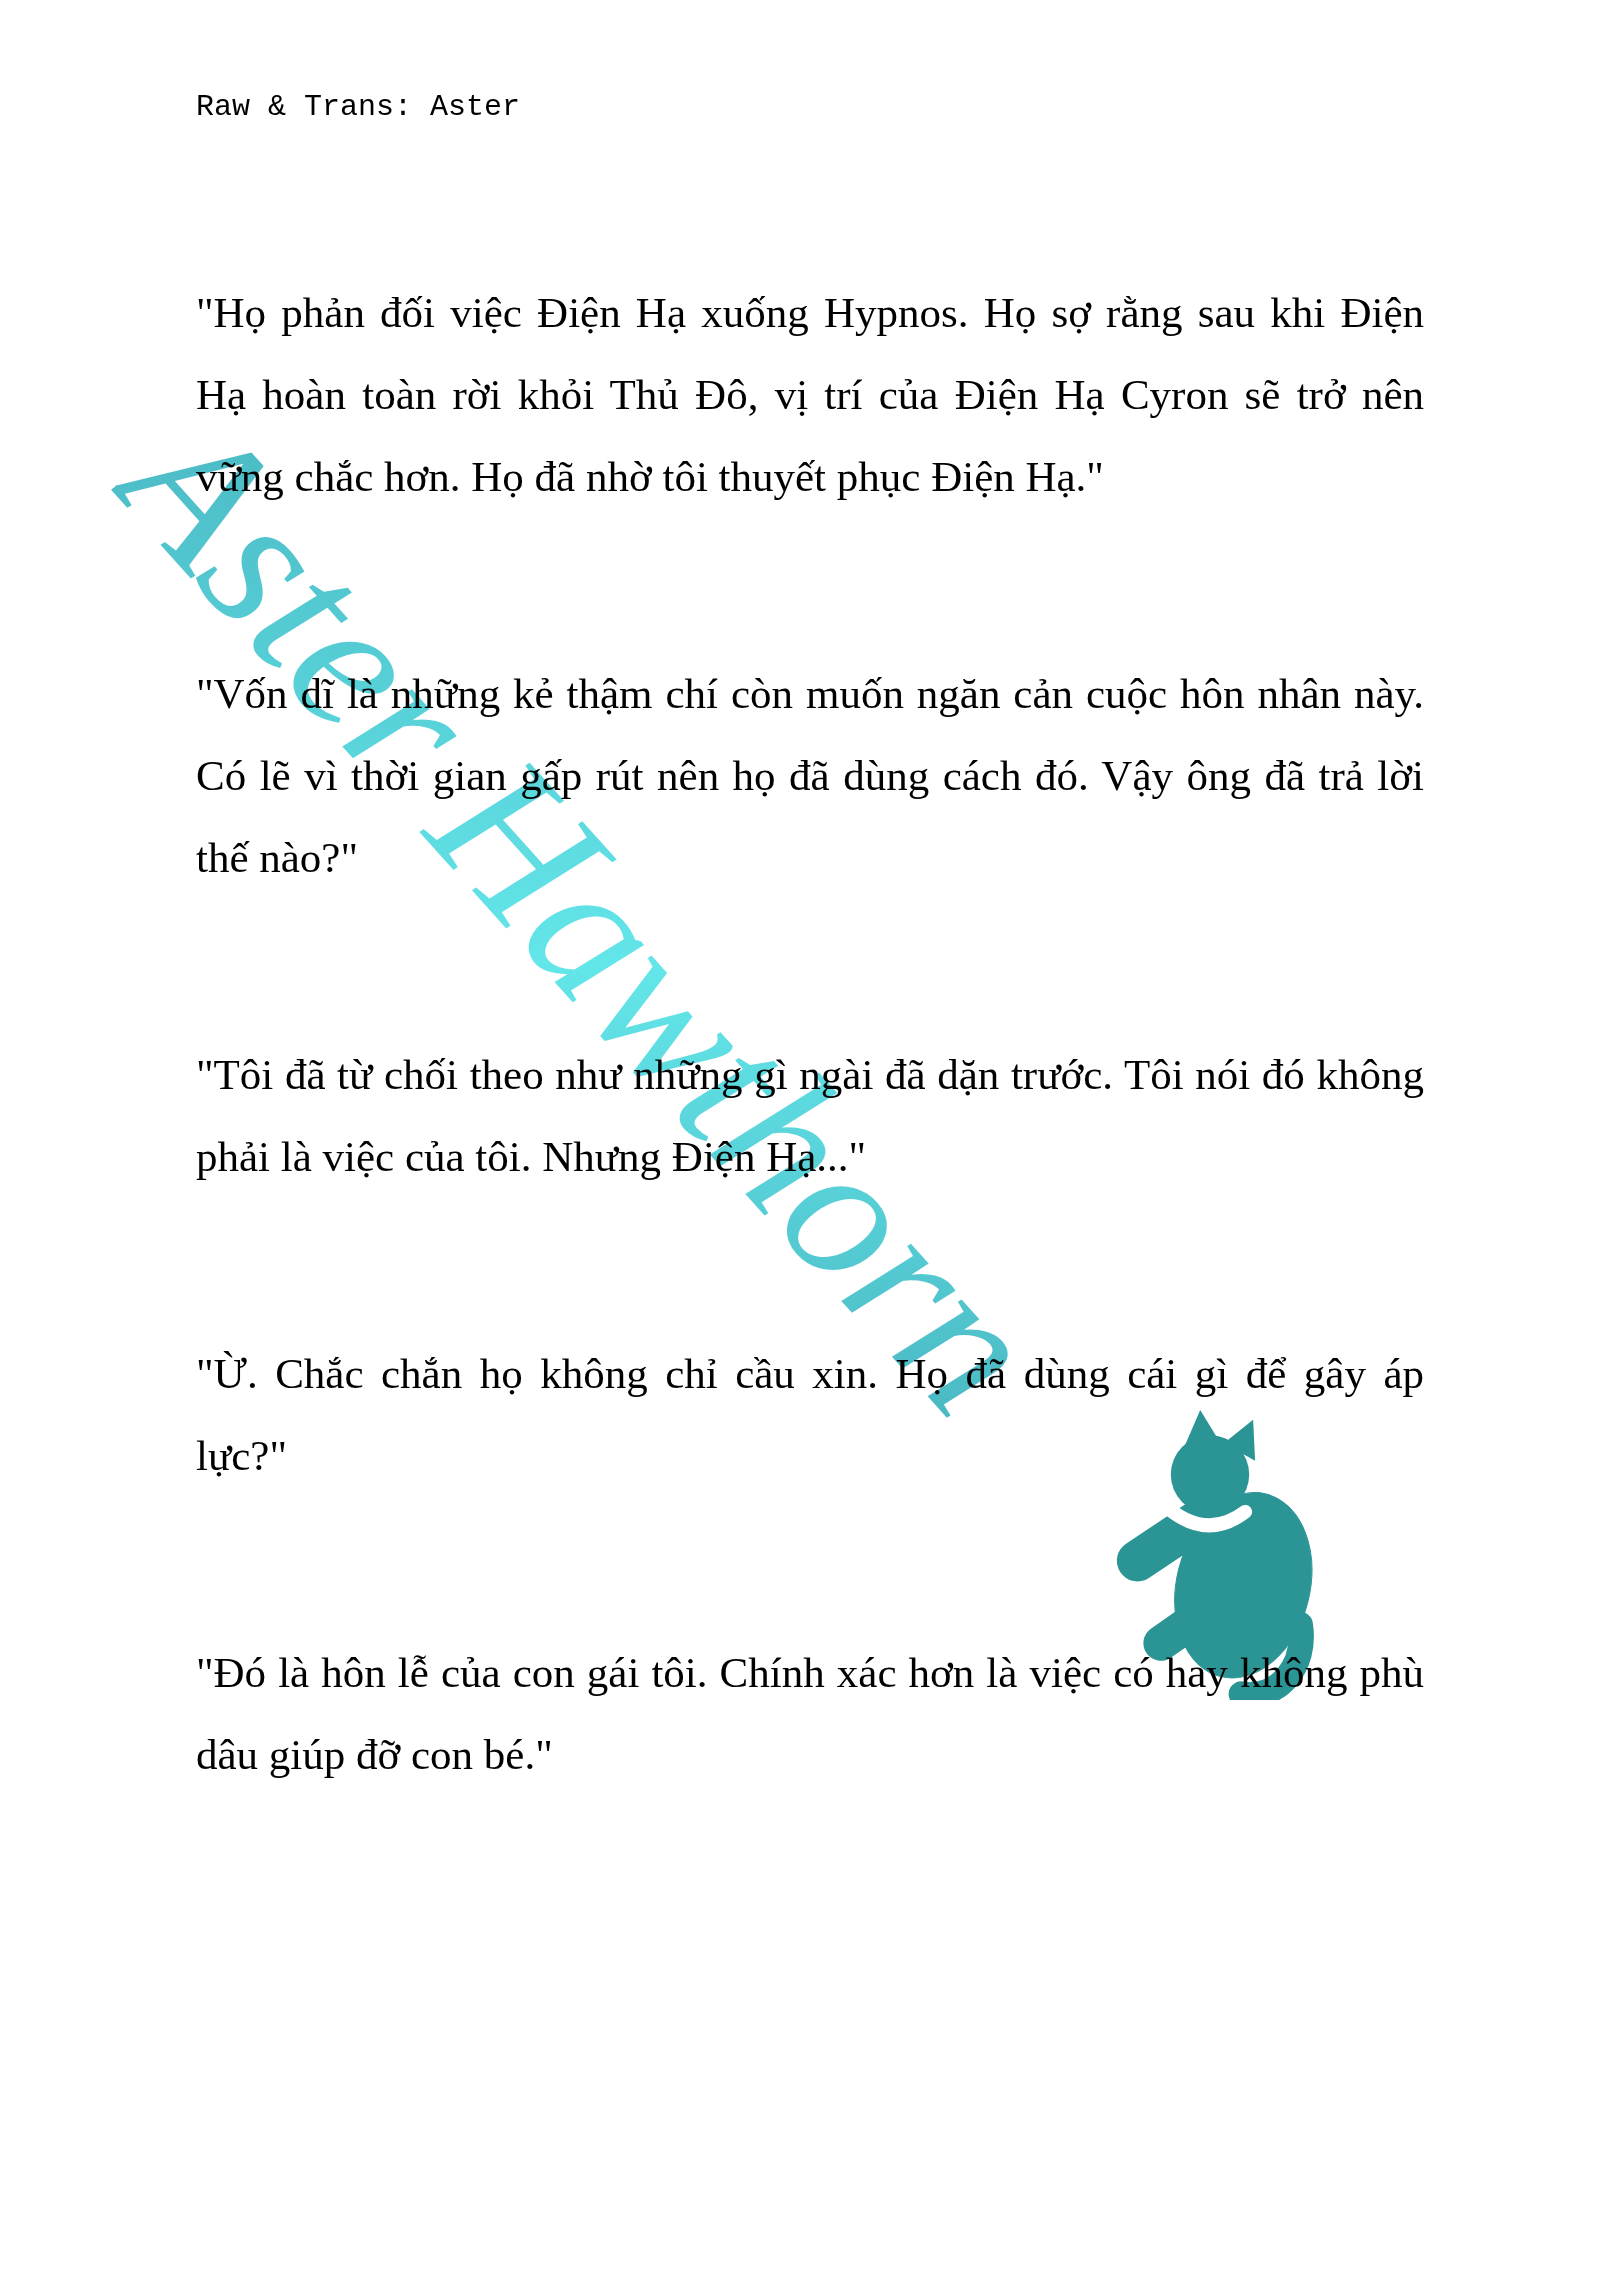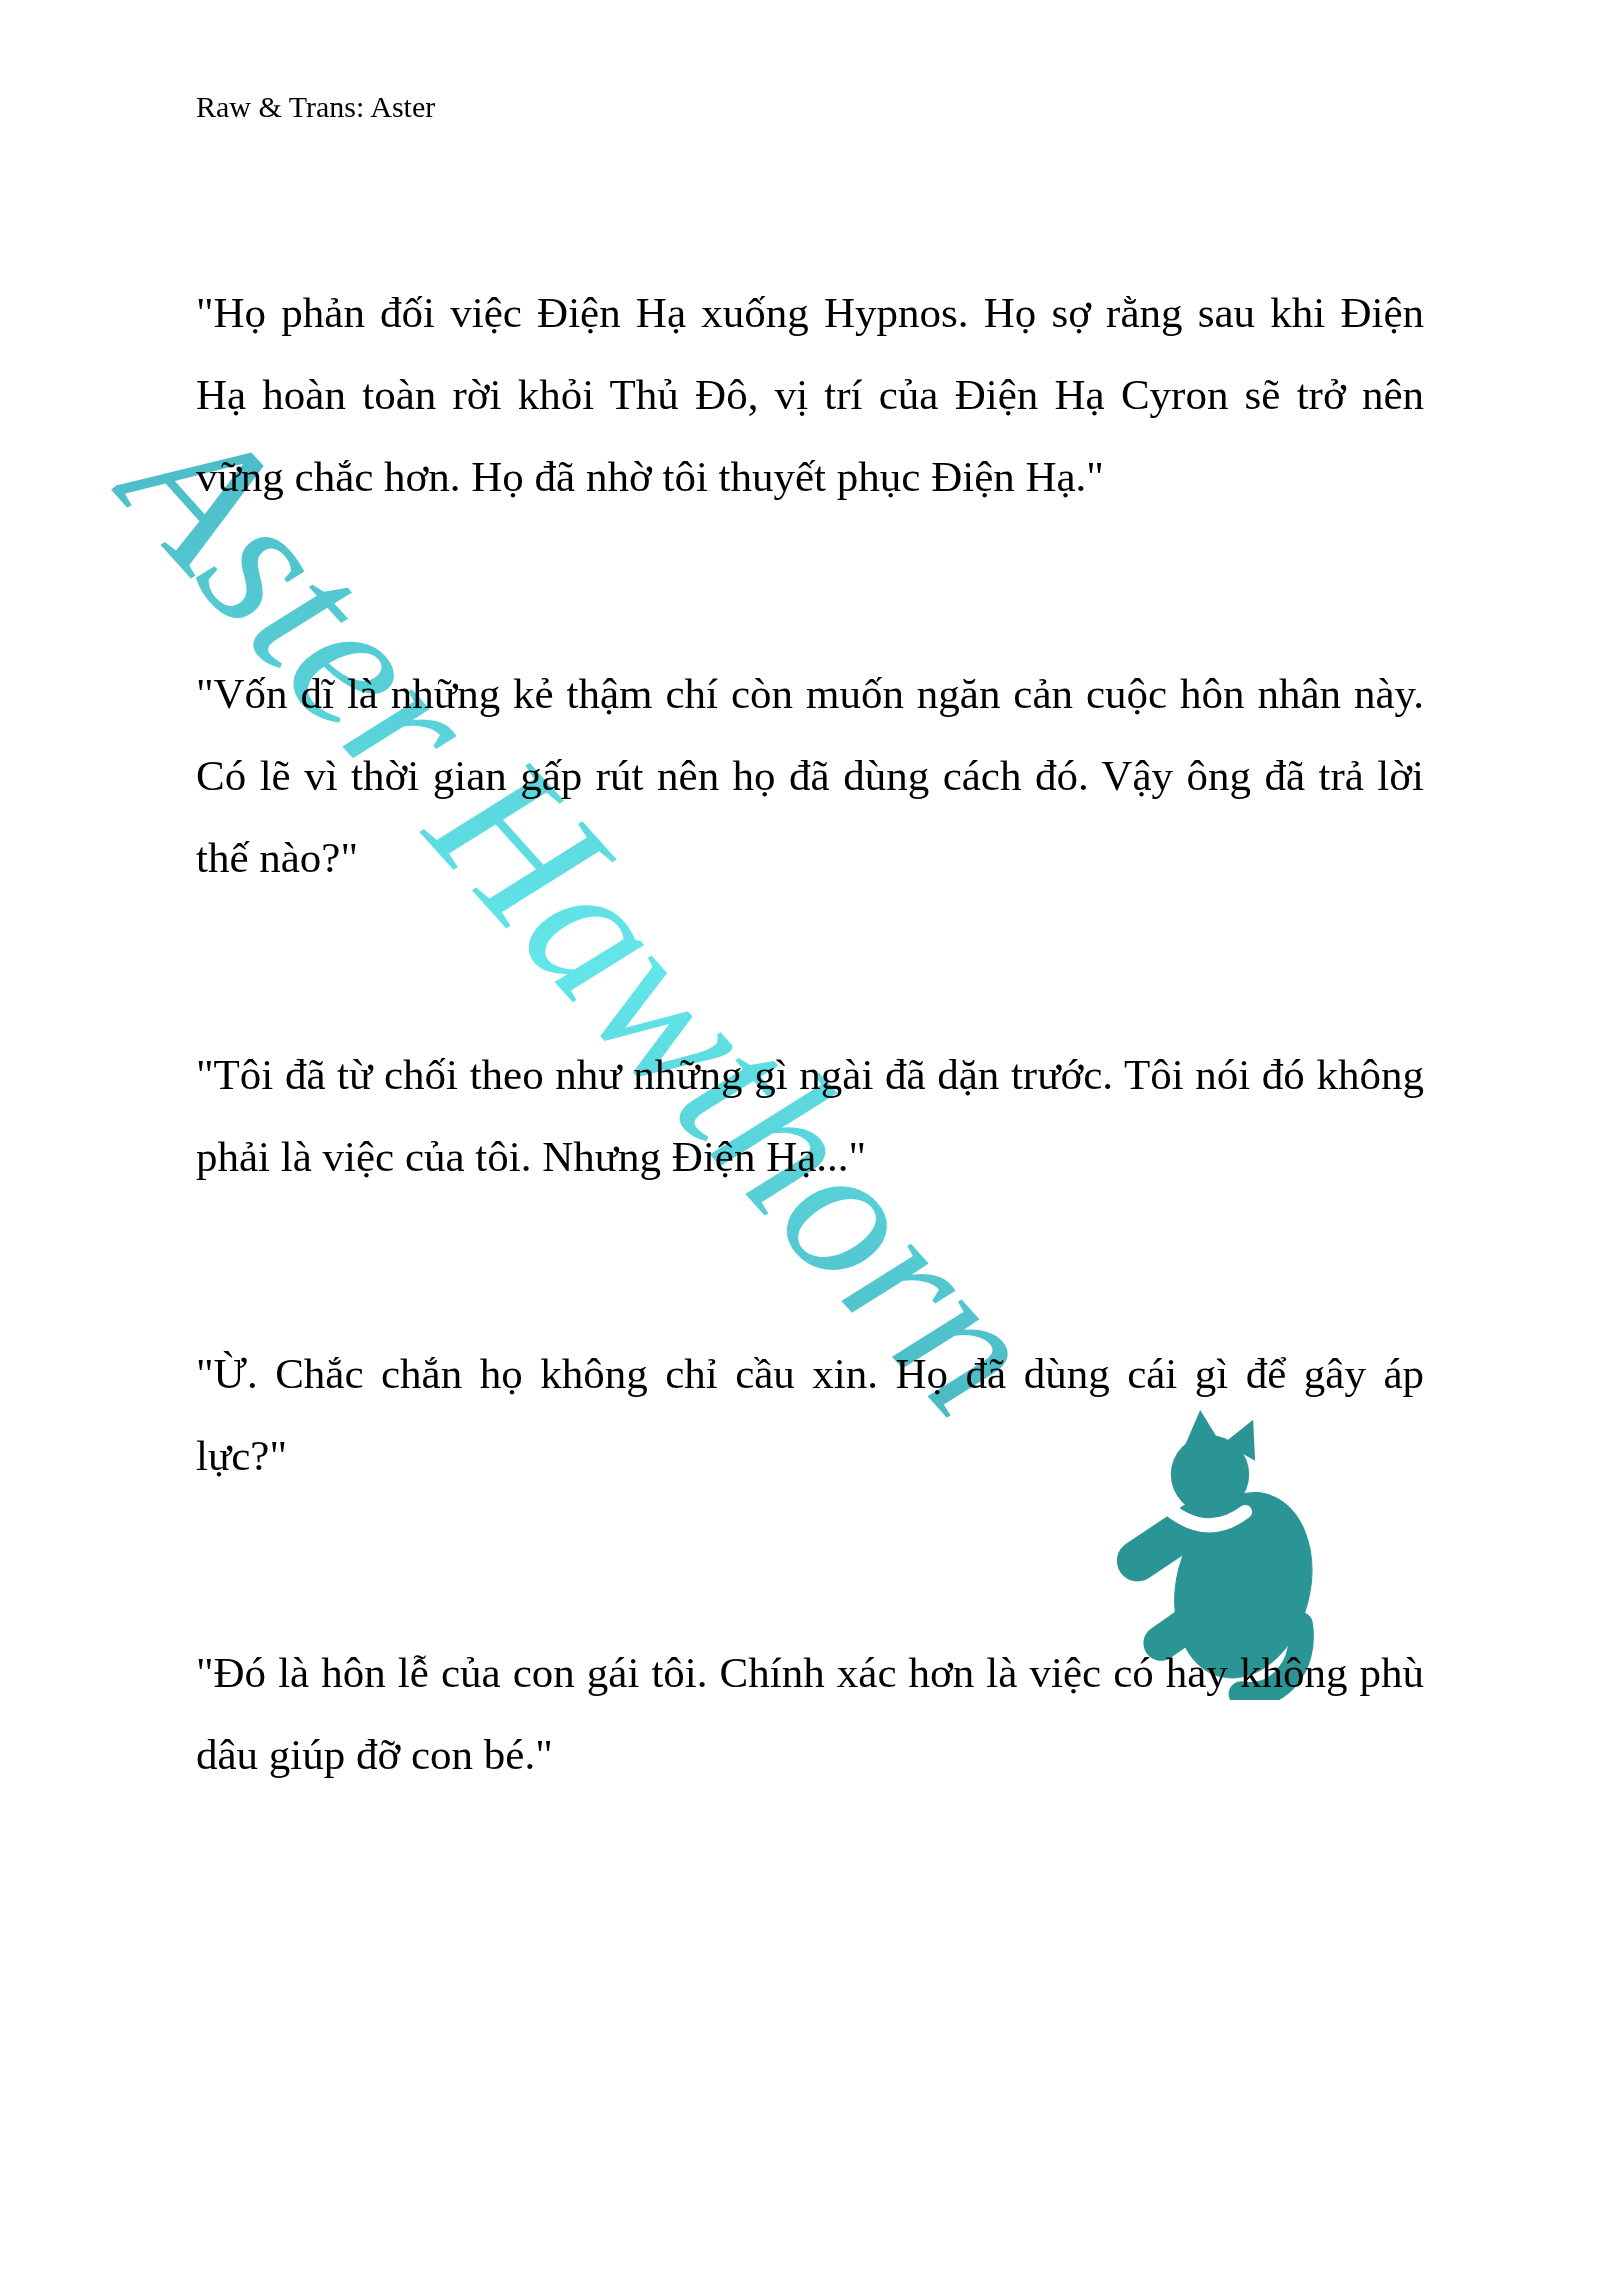--- a/index.html
+++ b/index.html
@@ -9,21 +9,21 @@
     height: 2293px;
     margin: 0 auto;
     background: var(--background, #ffffff);
     overflow: hidden;
     font-family: "Liberation Serif", serif;
   }
   .header-credit {
     position: absolute;
     left: 196px;
     top: 90px;
-    font-family: Liberation Serif, serif;
+    font-family: Liberation Mono, monospace;
     font-size: 30px;
     color: var(--text, #000);
     z-index: 2;
     white-space: nowrap;
   }
   .watermark {
     position: absolute;
     left: 233px;
     top: 380px;
     z-index: 0;

